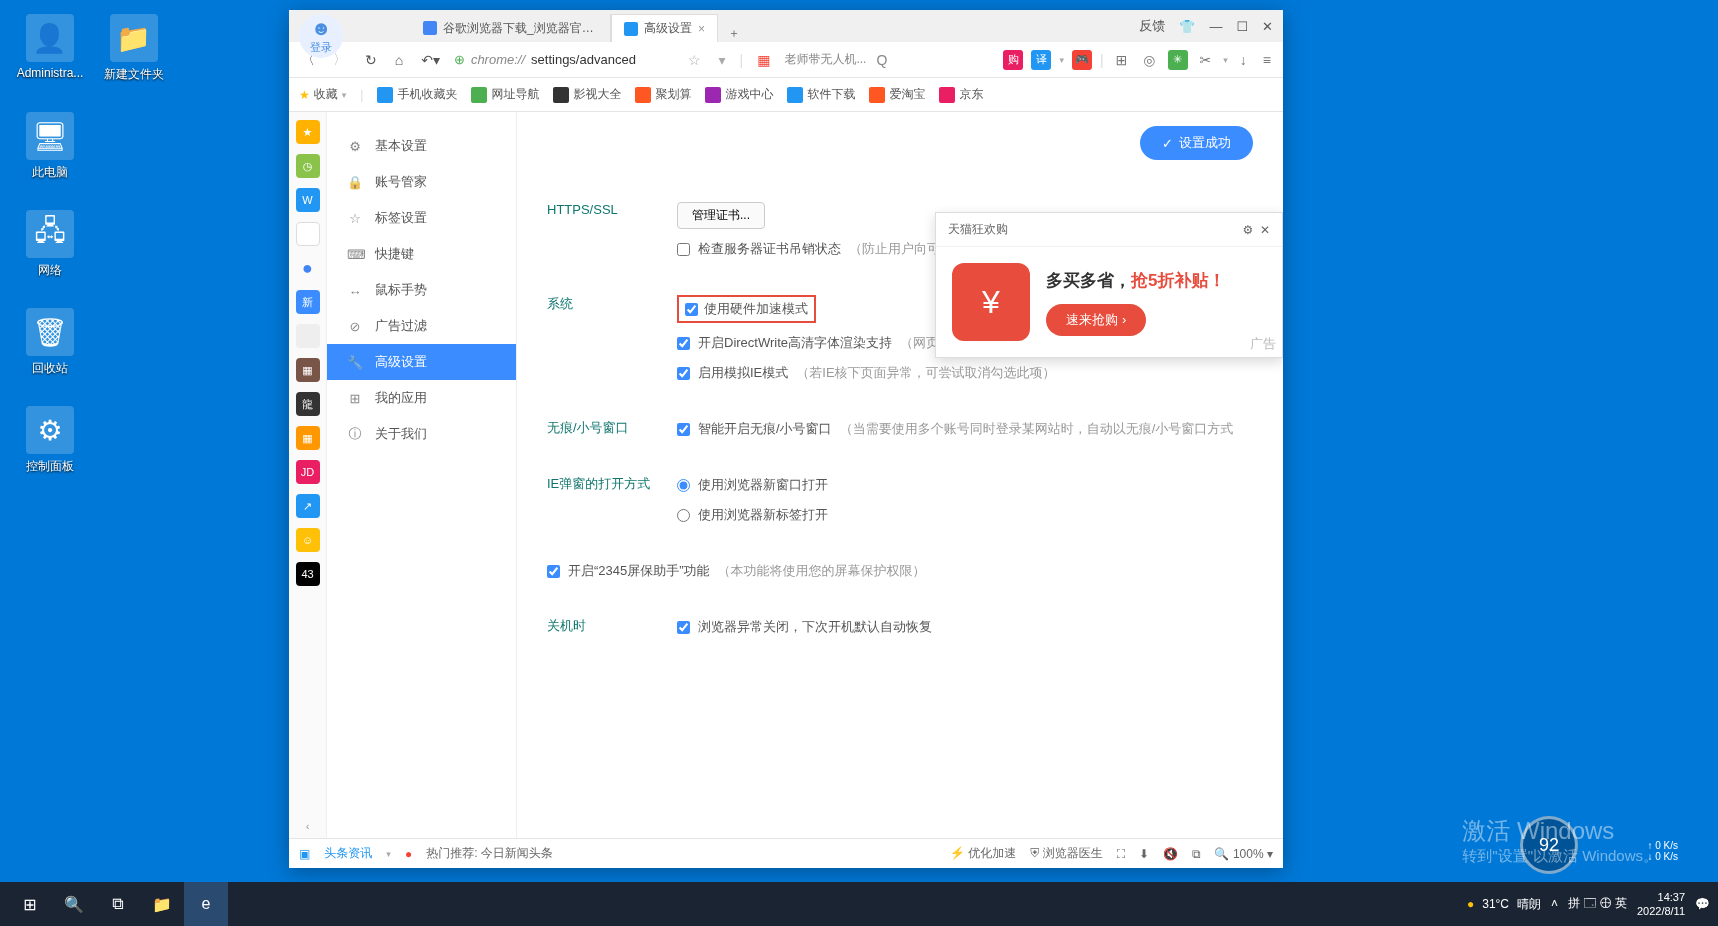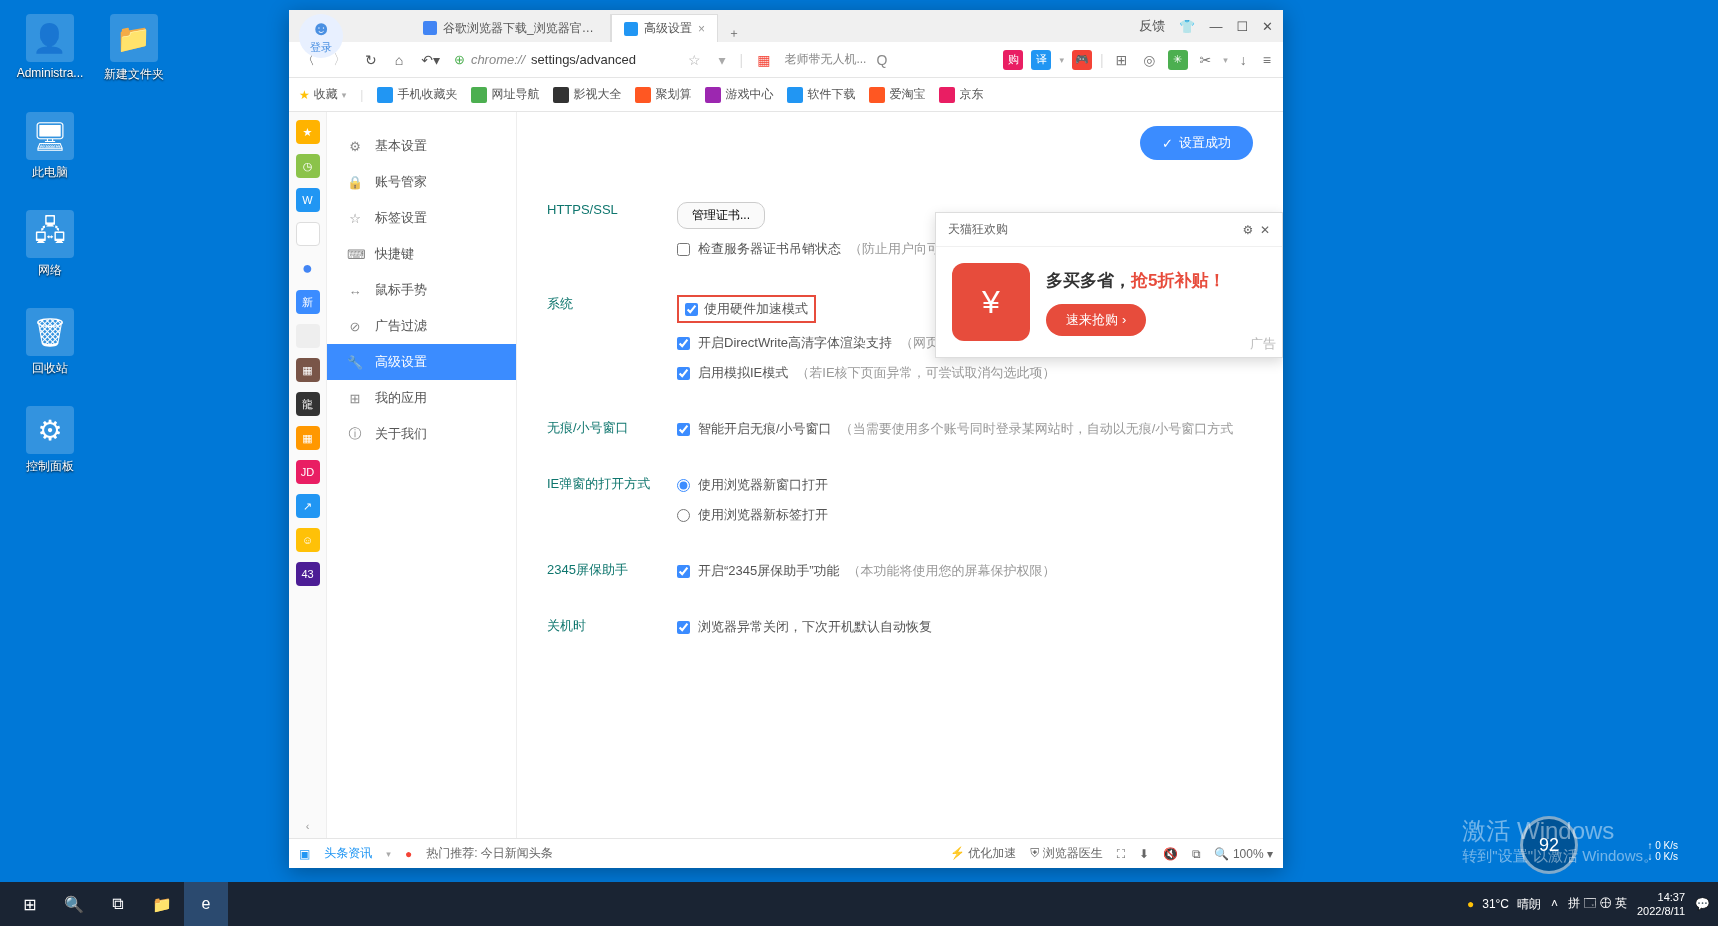--- a/index.html
+++ b/index.html
@@ -39,21 +39,21 @@
 .snav-item.active{background:#3b8cff;color:#fff;position:relative;}
 .snav-item.active::after{content:"";position:absolute;right:-8px;top:50%;margin-top:-8px;border:8px solid transparent;border-left-color:#3b8cff;}
 .snav-ico{width:16px;text-align:center;opacity:.7;}
 .settings-body{flex:1;overflow-y:auto;padding:20px 30px;position:relative;}
 .success-badge{position:absolute;right:30px;top:14px;background:#3b8cff;color:#fff;padding:8px 22px;border-radius:18px;font-size:13px;display:flex;align-items:center;gap:6px;}
 .sect{display:flex;margin:26px 0;font-size:13px;}
 .sect-label{width:130px;color:#0f766e;font-weight:500;flex:none;}
 .sect-body{flex:1;color:#555;}
 .row{display:flex;align-items:center;gap:8px;margin-bottom:10px;line-height:20px;}
 .hint{color:#999;}
-.btn{border:1px solid #ccc;background:#fafafa;padding:4px 14px;border-radius:10px;font-size:12px;cursor:pointer;}
+.btn{border:1px solid #ccc;background:#fafafa;padding:4px 14px;border-radius:4px;font-size:12px;cursor:pointer;}
 .chk{accent-color:#3b8cff;}
 .hl{border:2px solid #e74c3c;padding:2px 6px;display:inline-flex;align-items:center;gap:6px;}
 .txt-in{width:46px;border:1px solid #ccc;padding:2px 4px;text-align:center;}
 .link{color:#3b8cff;cursor:pointer;}
 .statusbar{height:30px;border-top:1px solid #e5e5e5;display:flex;align-items:center;padding:0 10px;gap:14px;font-size:12px;color:#666;}
 .sb-right{margin-left:auto;display:flex;align-items:center;gap:14px;}
 .popup{position:absolute;right:0;top:100px;width:348px;background:#fff;border:1px solid #ddd;box-shadow:0 4px 12px rgba(0,0,0,.15);z-index:20;}
 .pop-hd{display:flex;align-items:center;justify-content:space-between;padding:8px 12px;font-size:12px;color:#666;border-bottom:1px solid #f0f0f0;}
 .pop-body{display:flex;align-items:center;padding:16px;gap:16px;}
 .pop-img{width:78px;height:78px;background:#e74c3c;border-radius:12px;display:flex;align-items:center;justify-content:center;color:#fff;font-size:32px;}
@@ -212,21 +212,21 @@
       <div class="mini-ico" style="background:#fff;border:1px solid #ddd"></div>
       <div class="mini-ico" style="background:none;color:#4285f4;font-size:18px">●</div>
       <div class="mini-ico" style="background:#3b8cff">新</div>
       <div class="mini-ico" style="background:#eee"></div>
       <div class="mini-ico" style="background:#795548">▦</div>
       <div class="mini-ico" style="background:#333">龍</div>
       <div class="mini-ico" style="background:#ff9800">▦</div>
       <div class="mini-ico" style="background:#e91e63">JD</div>
       <div class="mini-ico" style="background:#2196f3">↗</div>
       <div class="mini-ico" style="background:#ffc107">☺</div>
-      <div class="mini-ico" style="background:#4c1d95">43</div>
+      <div class="mini-ico" style="background:#000000">43</div>
       <div style="flex:1"></div>
       <div class="mini-ico" style="color:#999;background:none">‹</div>
     </div>
 
     <div class="settings-area">
       <div class="settings-nav">
         <div class="snav-item">
             <span class="snav-ico">⚙</span>
             <span>基本设置</span>
           </div>
@@ -325,21 +325,20 @@
                 <span>使用浏览器新窗口打开</span>
               </div>
             <div class="row">
                 <input type="radio" name="ie" class="chk" style="">
                 <span>使用浏览器新标签打开</span>
               </div>
           </div>
         </div>
 
         <div class="sect">
-          <div class="sect-label">2345屏保助手</div>
           <div class="sect-body">
             <div class="row">
                 <input type="checkbox" class="chk" checked="" style="">
                 <span>开启“2345屏保助手”功能</span>
                 <span class="hint">（本功能将使用您的屏幕保护权限）</span>
               </div>
           </div>
         </div>
 
         <div class="sect">

